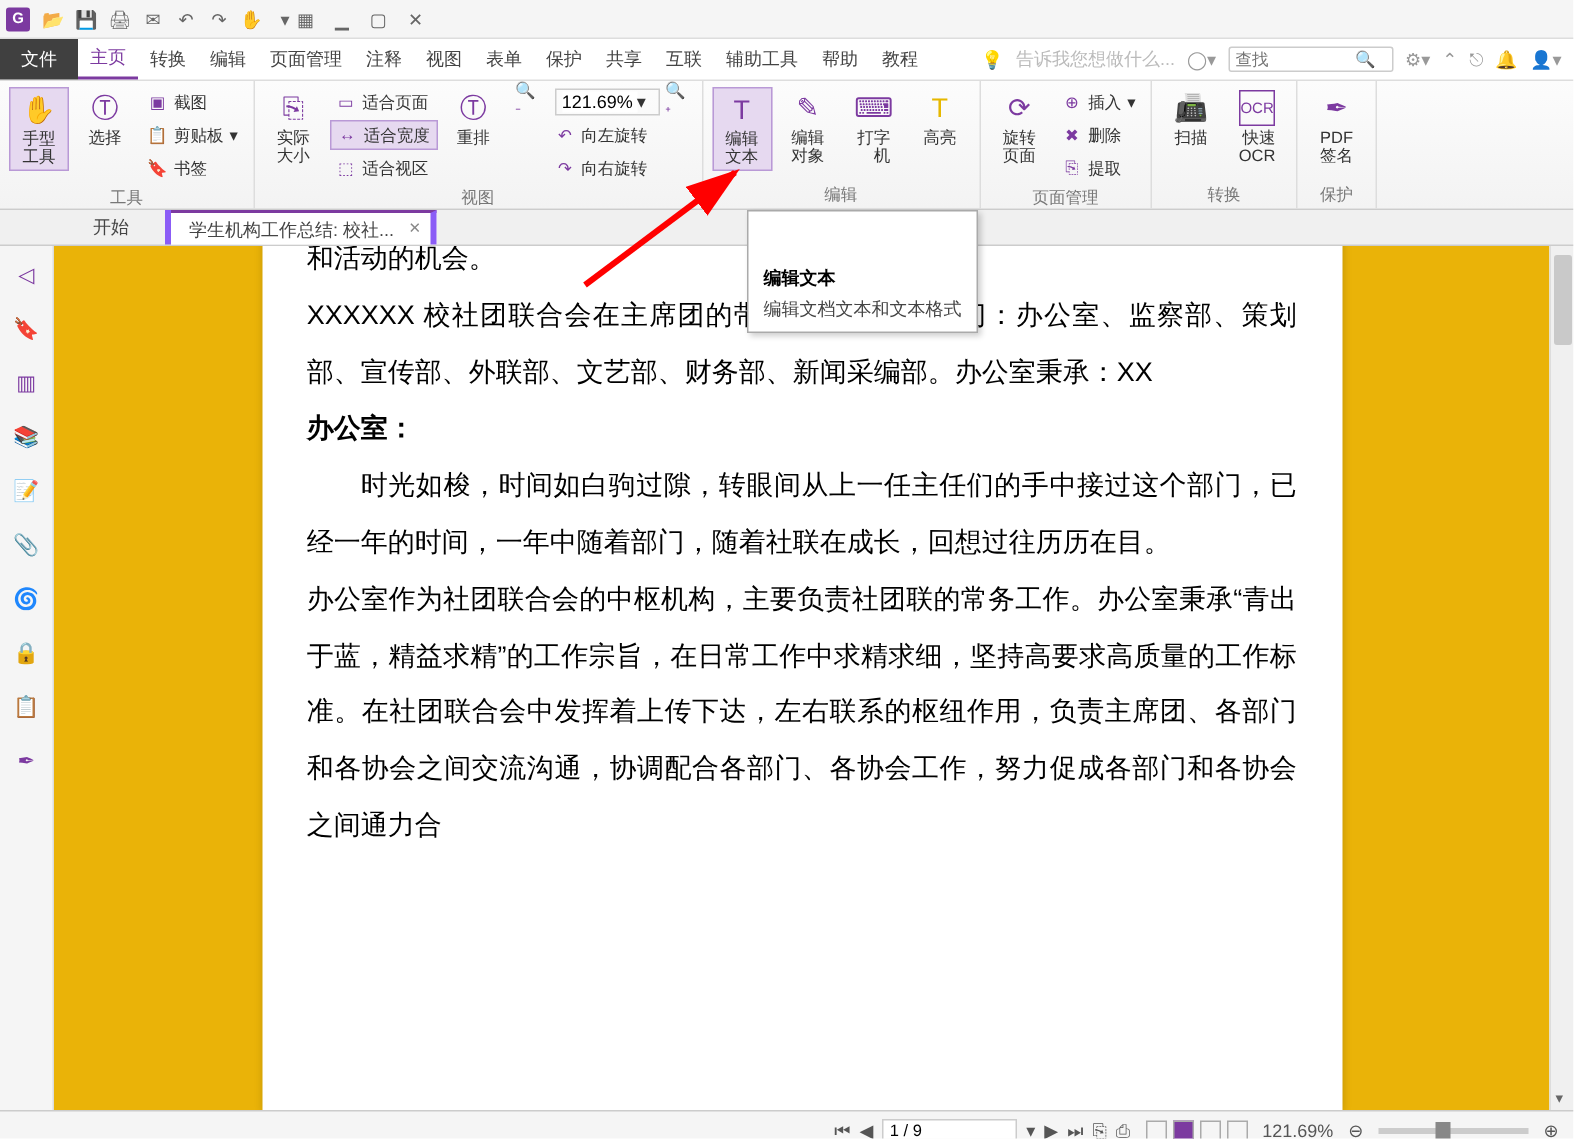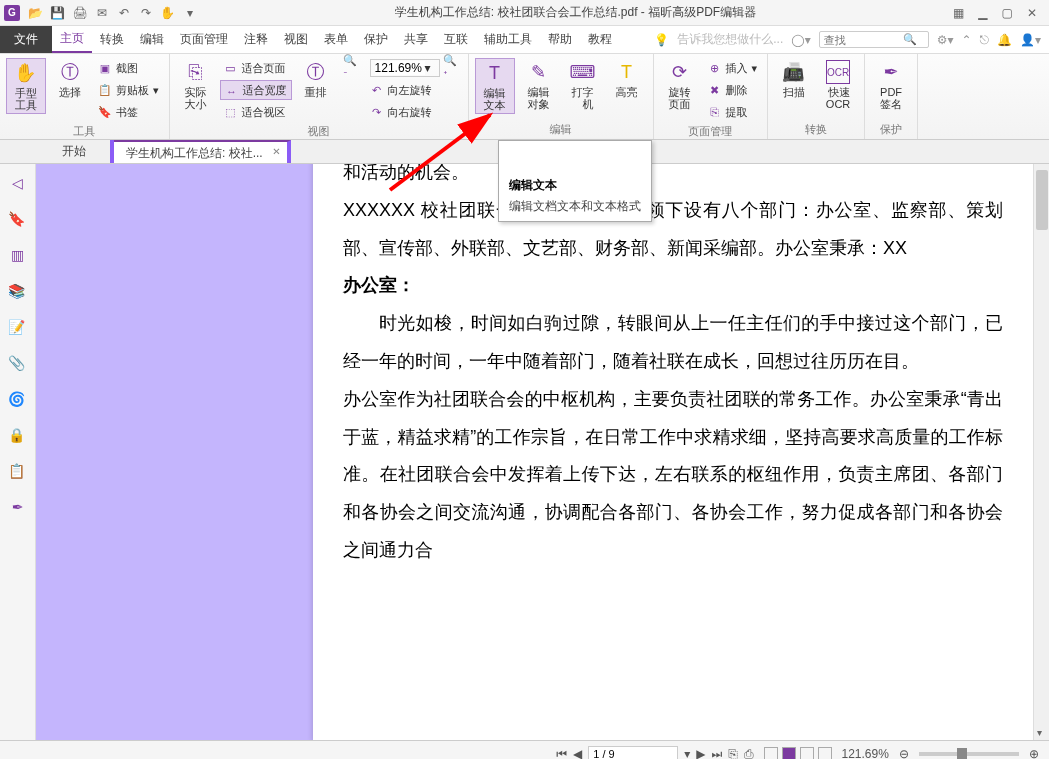--- a/index.html
+++ b/index.html
@@ -42,21 +42,21 @@
 .doctabs { height: 24px; background: #f0f0f0; border-bottom: 1px solid #ccc; display: flex; font-size: 12px; padding-left: 50px; }
 .doctabs .dtab { padding: 3px 24px 3px 12px; border-right: 4px solid #8b5cf6; color: #444; position: relative; }
 .doctabs .dtab.active { background: #fff; border-top: 2px solid #7c3aa0; }
 .doctabs .dtab .x { position: absolute; right: 6px; top: 4px; font-size: 10px; color: #888; }
 
 
 .content { display: flex; height: 576px; }
 .sidebar { width: 36px; background: #f5f5f5; border-right: 1px solid #ddd; display: flex; flex-direction: column; align-items: center; padding-top: 10px; gap: 18px; }
 .sidebar .sico { width: 18px; height: 18px; color: #7c3aa0; font-size: 14px; display: flex; align-items: center; justify-content: center; cursor: pointer; }
 
-.page-area { flex: 1; background: #c4b5fd; position: relative; overflow: hidden; display: flex; justify-content: flex-end; }
+.page-area { flex: 1; background: #eab308; position: relative; overflow: hidden; display: flex; justify-content: center; }
 .page { background: #fff; width: 720px; margin-top: -40px; padding: 30px 30px; box-shadow: 0 2px 6px rgba(0,0,0,0.2); }
 .page p { font-size: 18px; line-height: 2.1; color: #000; text-align: justify; }
 .page .heading { font-weight: bold; }
 .page .indent { text-indent: 2em; }
 
 .vscroll { width: 16px; background: #f0f0f0; border-left: 1px solid #ddd; position: relative; }
 .vscroll .thumb { position: absolute; top: 6px; left: 2px; width: 12px; height: 60px; background: #c9c9c9; border-radius: 2px; }
 .vscroll .arrow { position: absolute; left: 3px; font-size: 10px; color: #666; }
 
 
@@ -84,21 +84,20 @@
   <div class="qat">
     <span>📂</span>
     <span>💾</span>
     <span>🖨</span>
     <span>✉</span>
     <span>↶</span>
     <span>↷</span>
     <span>✋</span>
     <span>▾</span>
   </div>
-  <div class="title">学生机构工作总结: 校社团联合会工作总结.pdf - 福昕高级PDF编辑器</div>
   <div class="win-controls">
     <span>▦</span>
     <span>▁</span>
     <span>▢</span>
     <span>✕</span>
   </div>
 </div>
 
 <div class="menutabs">
   <div class="file-btn">文件</div>

